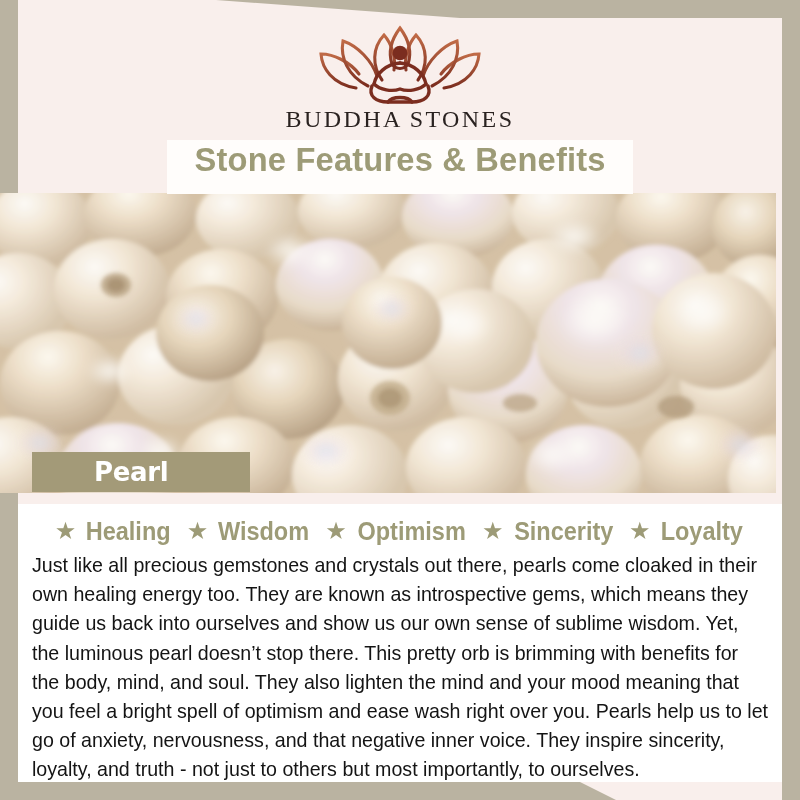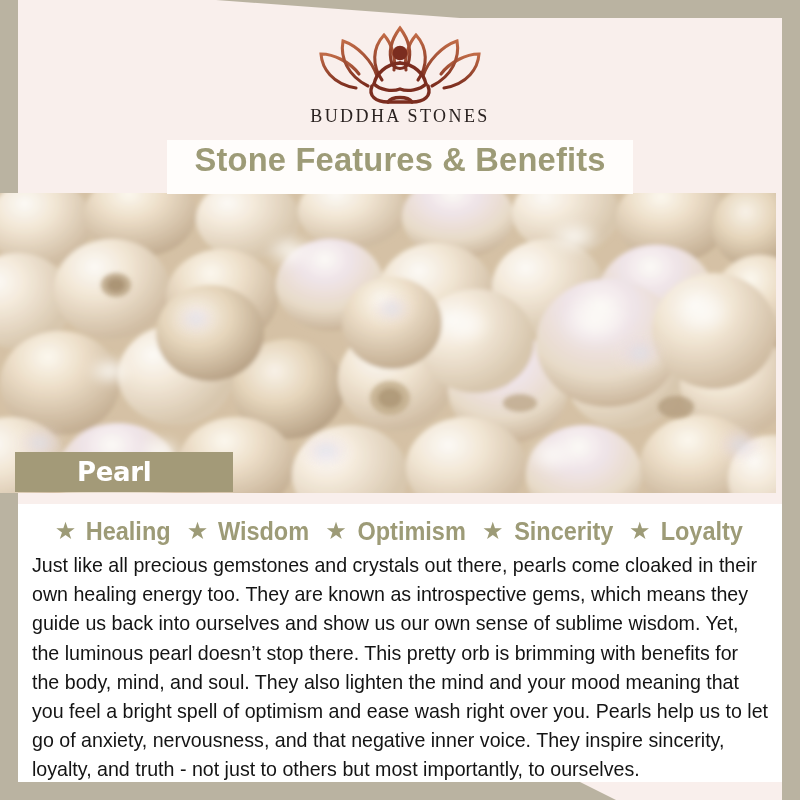--- a/index.html
+++ b/index.html
@@ -62,21 +62,21 @@
     display: flex;
     flex-direction: column;
     align-items: center;
     justify-content: flex-start;
     z-index: 3;
   }
   .brand-logo { width: 176px; height: 86px; display: block; }
   .brand-name {
     margin-top: 2px;
     font-family: "Liberation Serif", serif;
-    font-size: 18px;
+    font-size: 24px;
     letter-spacing: 2.4px;
     color: #2a2220;
     font-weight: 400;
   }
 
   
   .title-band {
     position: absolute;
     left: 167px; top: 140px;
     width: 466px; height: 54px;
@@ -103,21 +103,21 @@
     width: 776px; height: 300px;
     overflow: hidden;
     z-index: 3;
     background: #e2d3bd;
   }
   .hero svg { display: block; width: 100%; height: 100%; }
 
   
   .name-band {
     position: absolute;
-    left: 15px; top: 452px;
+    left: 32px; top: 452px;
     width: 218px; height: 40px;
     background: #a39a78;
     display: flex;
     align-items: center;
     z-index: 5;
     text-align: center;
   }
   .name-text {
     margin-left: 62px;
     color: #ffffff;

